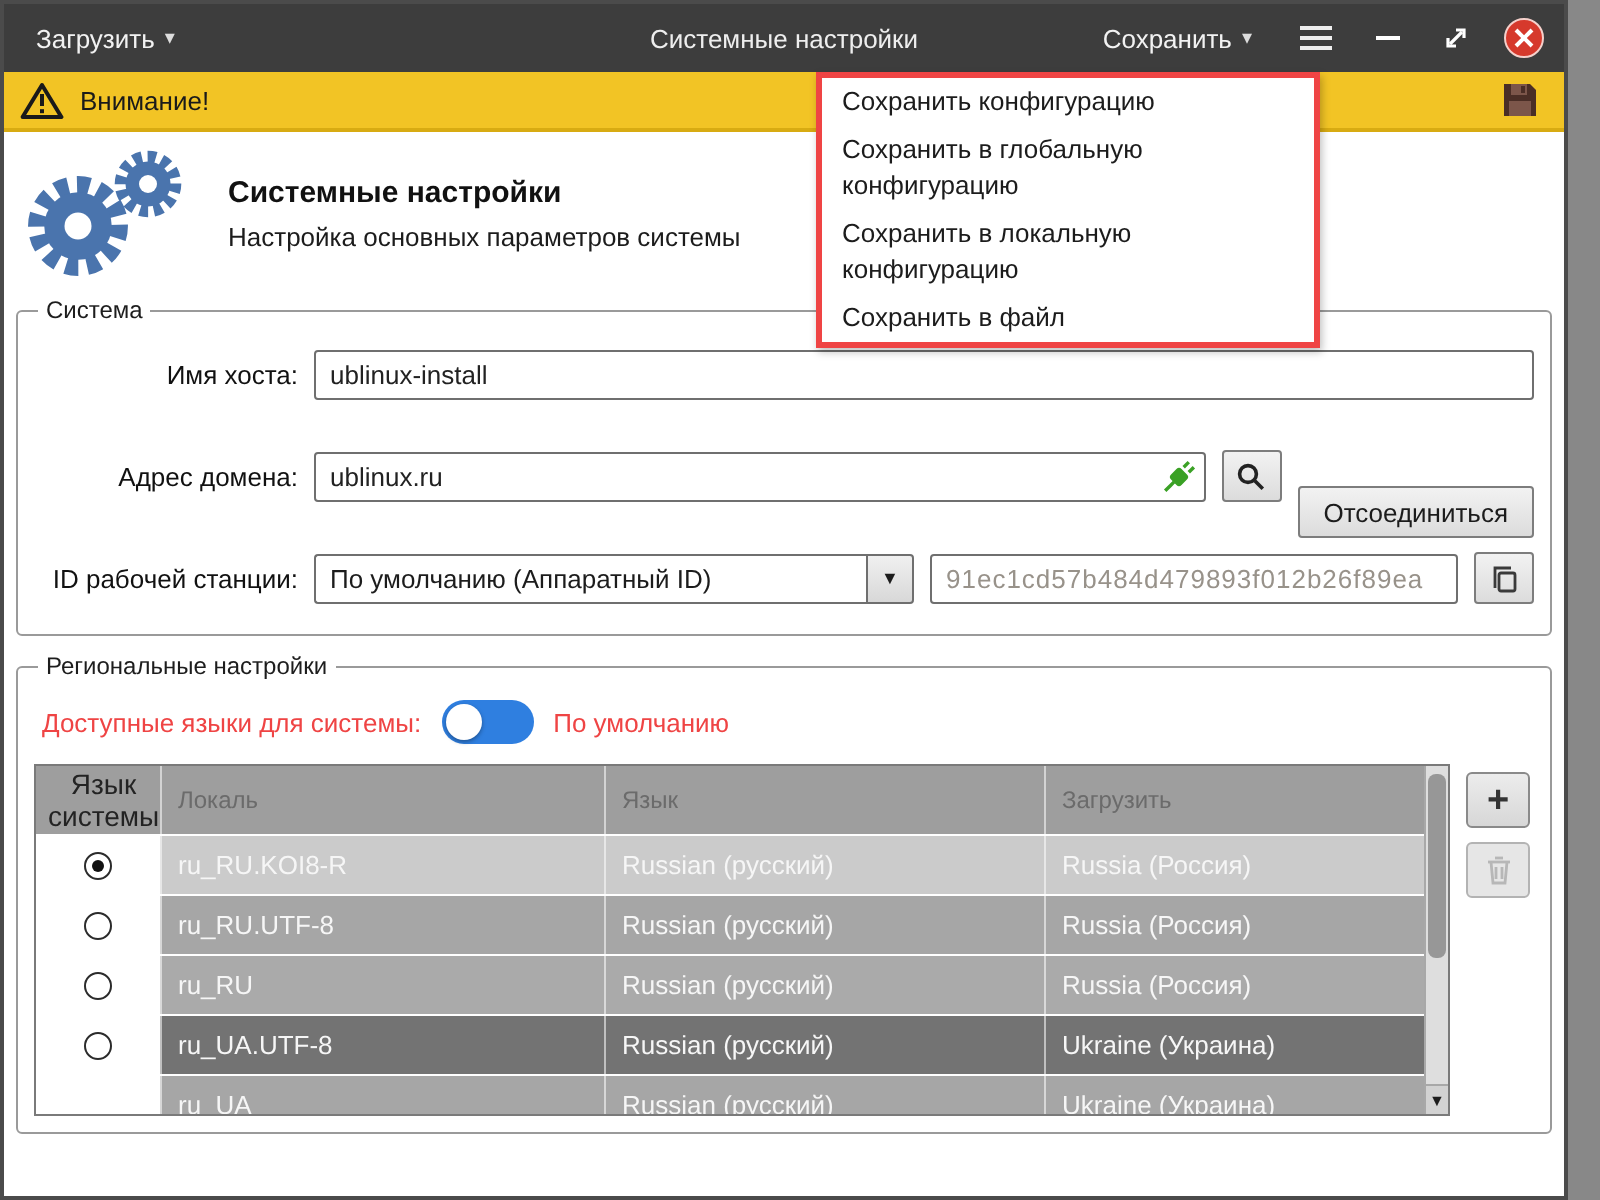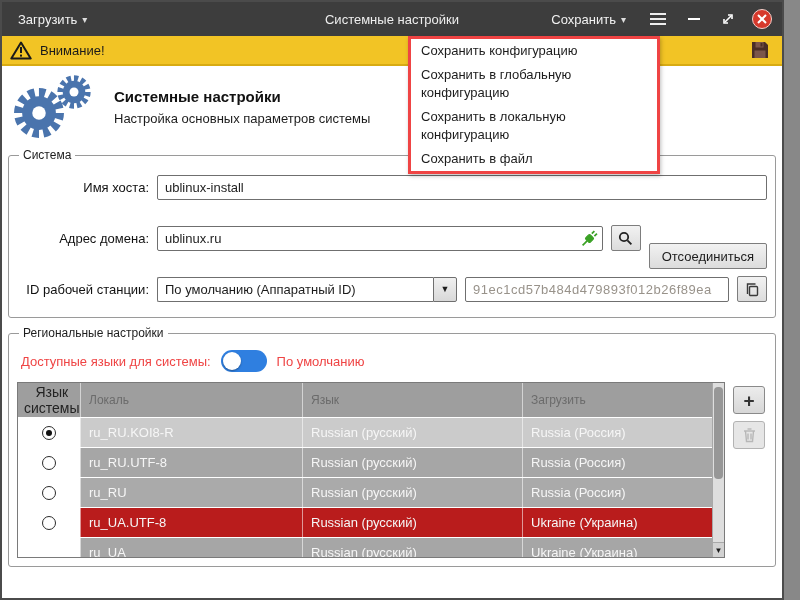--- a/index.html
+++ b/index.html
@@ -73,21 +73,21 @@
   .t-row, .t-header { display:grid; grid-template-columns:62px 222px 220px 1fr; }
   .t-header { height:34px; background:#9e9e9e; }
   .th { display:flex; align-items:center; padding-left:8px; font-size:12px; color:#6b6b6b; border-left:1px solid rgba(255,255,255,.55); }
   .th:first-child { border-left:none; font-size:14px; color:#232323; line-height:1.15; padding-left:6px; padding-right:4px;text-align:center; }
   .t-row { height:30px; border-top:1px solid rgba(255,255,255,.5); cursor:pointer; }
   .td { display:flex; align-items:center; padding-left:8px; font-size:13px; color:#f6f6f6; border-left:1px solid rgba(255,255,255,.55); }
   .td-radio { background:#fff !important; justify-content:center; padding-left:0; border-left:none; }
   .shade-a .td { background:#cbcbcb; }
   .shade-b .td { background:#a6a6a6; }
   .shade-c .td { background:#aaaaaa; }
-  .shade-d .td { background:#b91c1c; }
+  .shade-d .td { background:#737373; }
 
   .radio { width:14px; height:14px; border:1px solid #2b2b2b; border-radius:50%; background:#fff; position:relative; display:inline-block; cursor:pointer; }
   .radio.checked::after { content:""; position:absolute; left:3px; top:3px; width:6px; height:6px; border-radius:50%; background:#111; }
 
   .vscrollbar { position:absolute; top:0; right:0; bottom:0; width:12px; background:#dedede; border-left:1px solid #a8a8a8; cursor:pointer; }
   .sb-thumb { position:absolute; left:1px; right:1px; top:4px; height:92px; background:#979797; border-radius:4px; cursor:grab; }
   .sb-down { position:absolute; left:0; right:0; bottom:0; height:15px; background:#d2d2d2; border-top:1px solid #a8a8a8; font-size:8px; color:#1c1c1c; text-align:center; line-height:15px; cursor:pointer; }
 
   .side-btns { width:34px; flex:0 0 auto; display:flex; flex-direction:column; gap:7px; padding-top:4px; }
   .tool-btn { width:32px; height:28px; background:linear-gradient(#ececec,#d7d7d7); border:1px solid #8a8a8a; border-radius:3px; display:flex; align-items:center; justify-content:center; cursor:pointer; font-family:inherit; }

